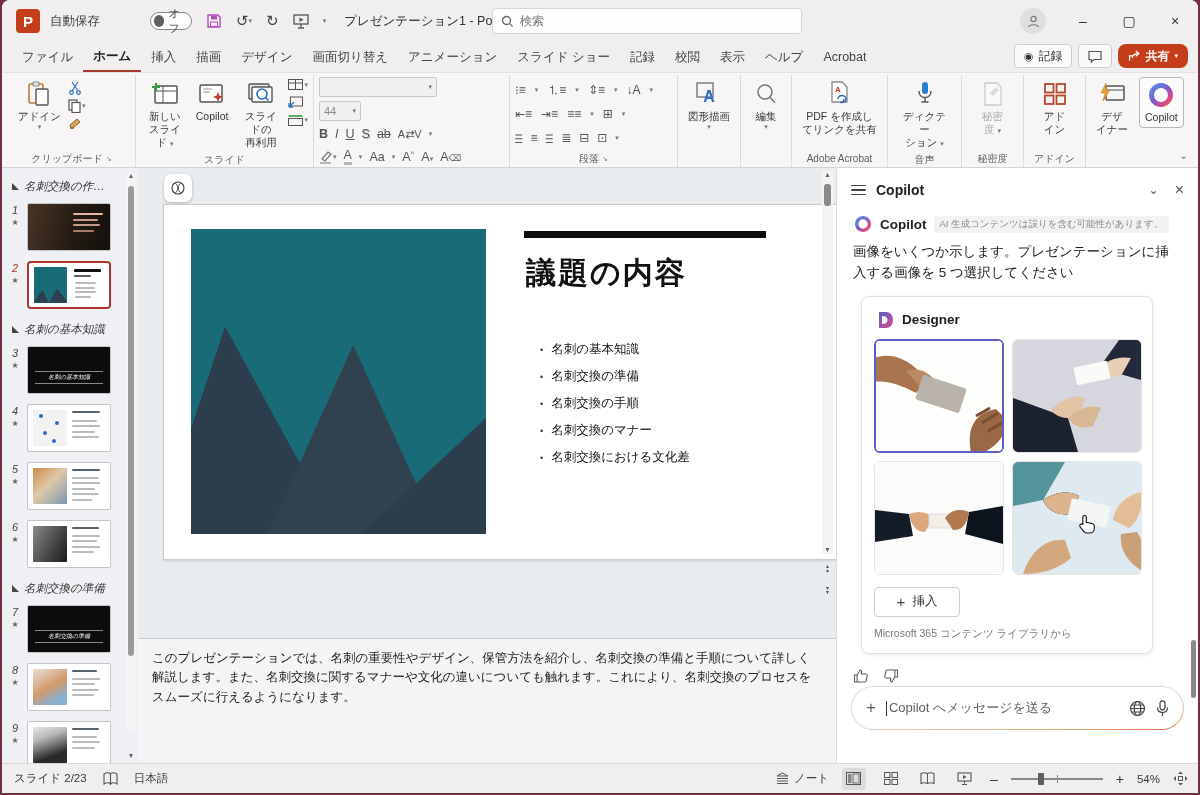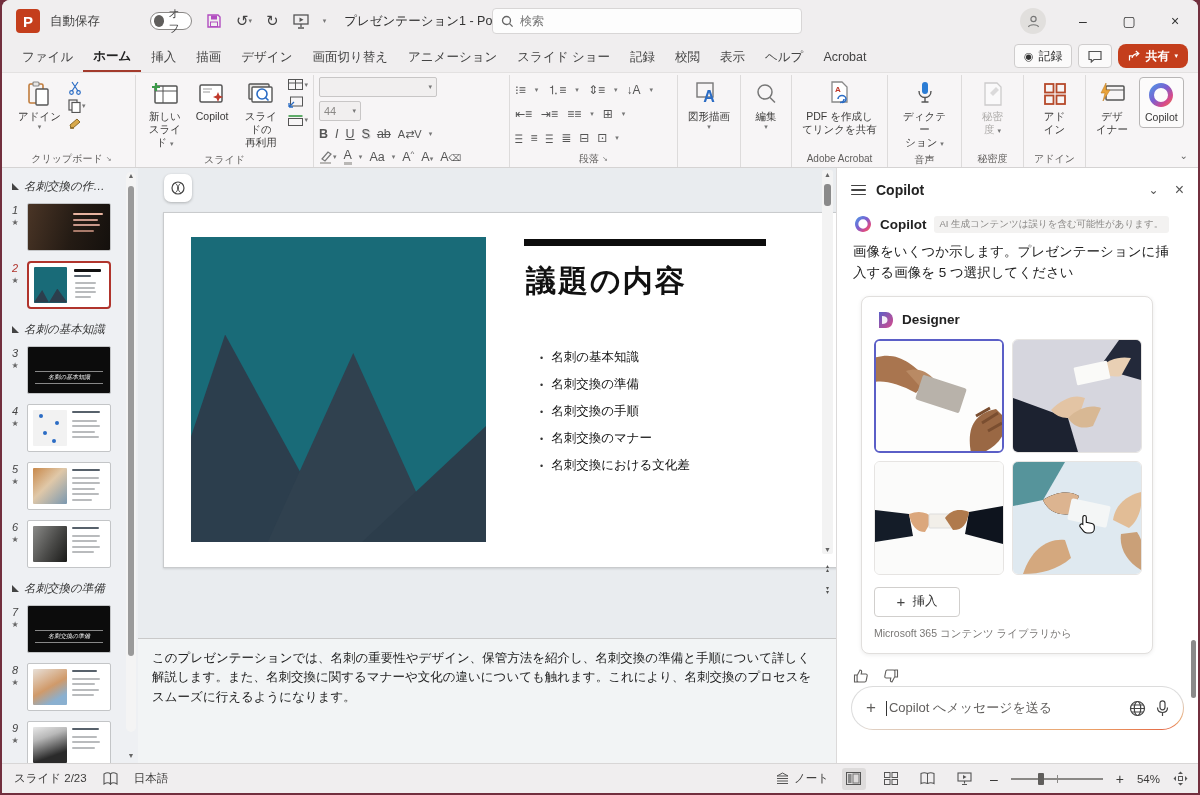--- a/index.html
+++ b/index.html
@@ -80,21 +80,21 @@
   .tb-title { position:absolute; left:8%; right:8%; top:52%; color:#fff; font-size:6px; text-align:center;
               border-top:1px solid #888; border-bottom:1px solid #888; padding:1px 0; white-space:nowrap; overflow:hidden; }
   .timg { position:absolute; left:6%; top:10%; width:42%; height:80%; border-radius:1px; }
   .sb-scroll { position:absolute; right:2px; top:4px; width:10px; height:560px; background:#f4f4f4; border-radius:5px; }
   .sb-thumb { position:absolute; left:2px; top:14px; width:6px; height:470px; background:#9a9a9a; border-radius:3px; }
   .sb-arrow { position:absolute; width:10px; text-align:center; font-size:7px; color:#666; right:2px; }
 
   
   .float-btn { position:absolute; left:26px; top:6px; width:28px; height:28px; background:#fff; border-radius:7px;
                box-shadow:0 1px 3px rgba(0,0,0,.25); display:flex; align-items:center; justify-content:center; }
-  .slide-canvas { position:absolute; left:25px; top:44px; width:752px; height:356px; background:#fff;
+  .slide-canvas { position:absolute; left:25px; top:36px; width:752px; height:356px; background:#fff;
                   border:1px solid #c9cbcd; box-shadow:0 1px 2px rgba(0,0,0,.12); }
   .slide-img { position:absolute; left:27px; top:24px; width:295px; height:305px; background:#196b78; overflow:hidden; }
   .slide-img .m1 { position:absolute; left:-12%; bottom:0; width:62%; height:68%; background:#2c3e4d;
                    clip-path:polygon(38% 0,100% 100%,0 100%); }
   .slide-img .m2 { position:absolute; left:26%; bottom:0; width:58%; height:62%; background:#30414f;
                    clip-path:polygon(50% 0,100% 100%,0 100%); }
   .slide-img .m3 { position:absolute; right:0; bottom:0; width:42%; height:38%; background:#2c3d4b;
                    clip-path:polygon(0 100%,100% 0,100% 100%); }
   .slide-bar { position:absolute; left:360px; top:26px; width:242px; height:7px; background:#0d0d0d; }
   .slide-title { position:absolute; left:362px; top:48px; font-size:30px; font-weight:700; color:#111; letter-spacing:2px; }

